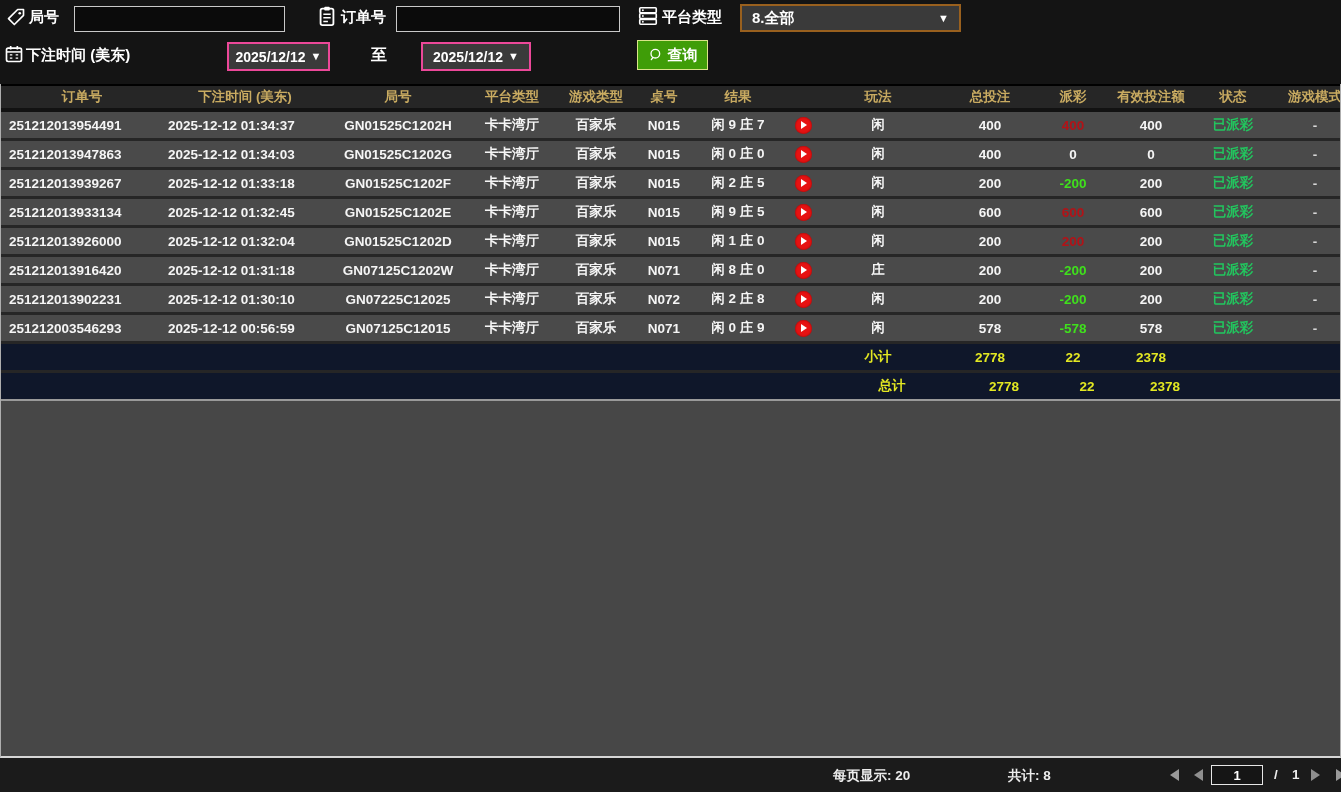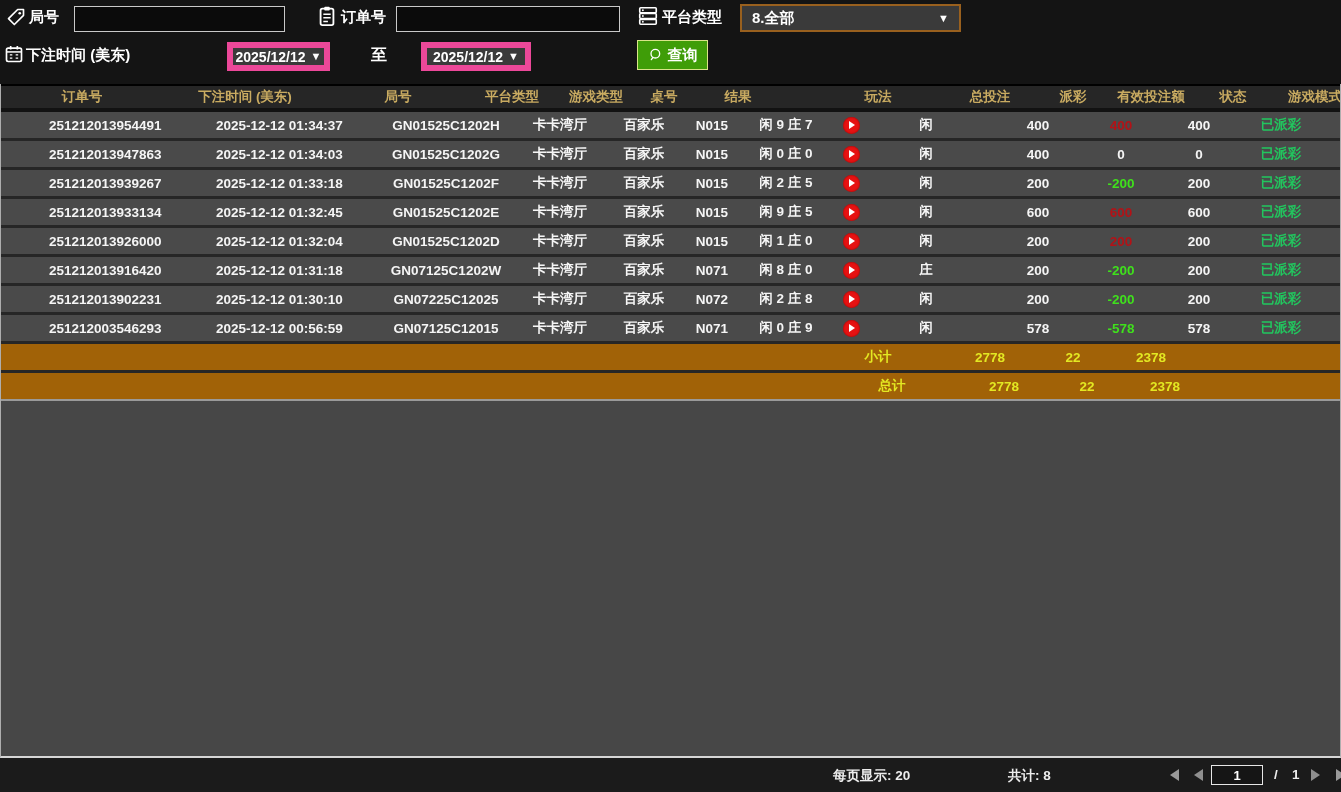--- a/index.html
+++ b/index.html
@@ -17,21 +17,21 @@
     position:absolute;background:#0b0b0b;border:1px solid #c9c9c9;color:#fff;
     font-family:"Liberation Sans",sans-serif;font-size:14px;font-weight:bold;
     padding:0 6px;box-sizing:border-box;outline:none;
   }
   .dropdown{
     position:absolute;background:#3a3a3a;border:2px solid #99601e;color:#fff;
     font-size:15px;font-weight:bold;display:flex;align-items:center;
     justify-content:space-between;padding:0 10px;box-sizing:border-box;cursor:pointer;
   }
   .datebox{
-    position:absolute;background:#3a3a3a;border:6px solid #ec4899;color:#fff;
+    position:absolute;background:#3a3a3a;border:2px solid #ec4899;color:#fff;
     font-size:14px;font-weight:bold;display:flex;align-items:center;justify-content:center;
     gap:5px;box-sizing:border-box;cursor:pointer;
   }
   .arrow-glyph{font-size:11px;line-height:1;}
   .query-btn{
     position:absolute;background:#3f9d08;border:1px solid #d9e489;color:#fff;
     font-size:15px;font-weight:bold;display:flex;align-items:center;justify-content:center;
     gap:4px;box-sizing:border-box;cursor:pointer;padding:7px 6px;
   }
   .query-btn svg{width:16px;height:16px;}
@@ -45,28 +45,28 @@
     border-bottom:4px solid #121212;align-items:center;flex:0 0 auto;}
   .th{color:#c9ab61;font-size:13.5px;font-weight:bold;display:flex;align-items:center;
     justify-content:center;white-space:nowrap;flex:0 0 auto;box-sizing:border-box;}
   .row{display:flex;height:26px;background:#4a4a4a;border-bottom:3px solid #262626;
     align-items:center;color:#f5f5f5;font-size:13.5px;font-weight:bold;flex:0 0 auto;}
   .cell{display:flex;align-items:center;justify-content:center;white-space:nowrap;
     flex:0 0 auto;box-sizing:border-box;overflow:hidden;}
   .c1{width:162px}.c2{width:164px}.c3{width:142px}.c4{width:86px}.c5{width:82px}
   .c6{width:54px}.c7{width:94px}.c8{width:36px}.c9{width:114px}.c10{width:110px}
   .c11{width:56px}.c12{width:100px}.c13{width:64px}.c14{width:100px}
-  .left{justify-content:flex-start;margin-left:48px;}
+  .left{justify-content:flex-start;padding-left:8px;}
   .left2{justify-content:flex-start;padding-left:5px;}
   .pay-pos{color:#b31217;}
   .pay-neg{color:#3fe01c;}
   .pay-zero{color:#f5f5f5;}
   .status{color:#22c55e;}
   .mode{color:#d8d8d8;}
-  .sum-row{display:flex;height:26px;background:#a16207;border-bottom:3px solid #262626;
+  .sum-row{display:flex;height:26px;background:#0f172a;border-bottom:3px solid #262626;
     align-items:center;font-size:13.5px;font-weight:bold;flex:0 0 auto;}
   .sum-row .cell{color:#e3e822;}
   .sum-row.last{border-bottom:2px solid #9a9a9a;padding-left:14px;}
   .empty-fill{flex:1 1 auto;background:#474747;}
   .play-btn{
     width:17px;height:17px;border-radius:50%;background:#e61212;
     box-shadow:inset 0 0 2px #8d0606;display:flex;align-items:center;justify-content:center;
     cursor:pointer;
   }
   .play-tri{width:0;height:0;border-top:4px solid transparent;border-bottom:4px solid transparent;

